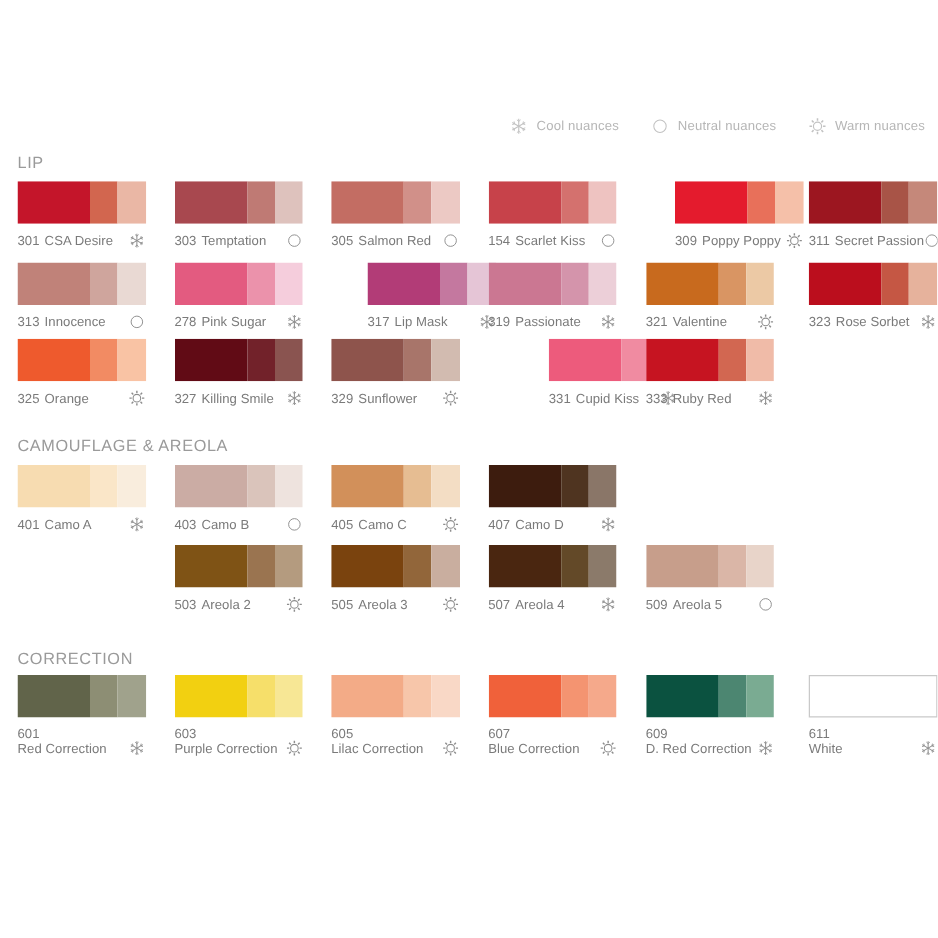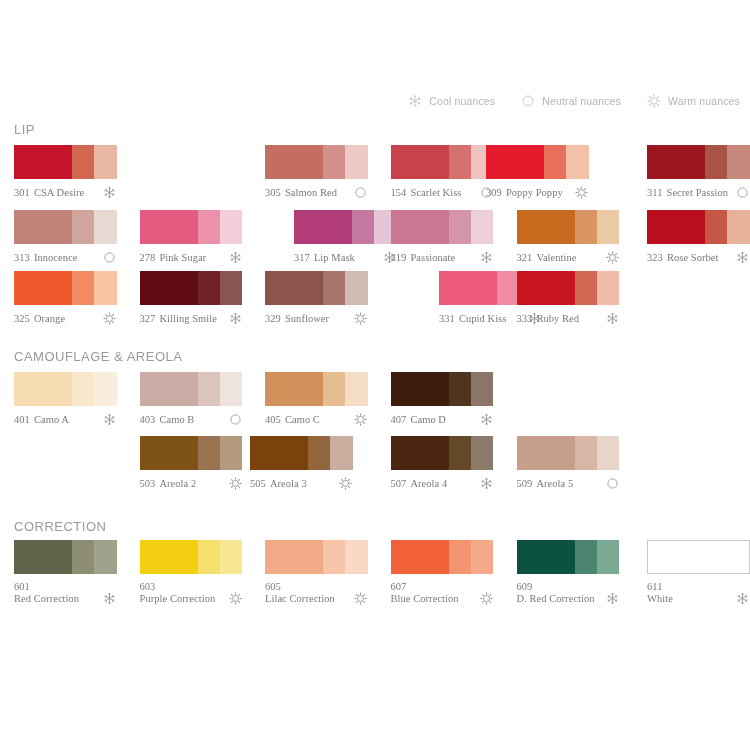--- a/index.html
+++ b/index.html
@@ -88,21 +88,20 @@
     box-sizing: border-box;
     background: #ffffff;
   }
 
   .swatch-caption {
     display: flex;
     align-items: flex-end;
     justify-content: space-between;
     margin-top: 7px;
     width: 103px;
-    font-family: Liberation Serif, serif;
   }
   .swatch-label {
     font-size: 10.5px;
     color: #7a7a7a;
     line-height: 12px;
     white-space: nowrap;
     letter-spacing: .05px;
   }
   .swatch-code { display: block; }
   .swatch-name { display: block; }
@@ -196,20 +195,38 @@
                 <line x1="12" y1="12" x2="3.17" y2="17.10" stroke="#8d8d8d" stroke-width="1.5"></line>
                 <line x1="6.28" y1="15.30" x2="5.62" y2="18.63" stroke="#8d8d8d" stroke-width="1.3"></line>
                 <line x1="6.28" y1="15.30" x2="3.06" y2="14.21" stroke="#8d8d8d" stroke-width="1.3"></line>
                 <line x1="12" y1="12" x2="3.17" y2="6.90" stroke="#8d8d8d" stroke-width="1.5"></line>
                 <line x1="6.28" y1="8.70" x2="3.06" y2="9.79" stroke="#8d8d8d" stroke-width="1.3"></line>
                 <line x1="6.28" y1="8.70" x2="5.62" y2="5.37" stroke="#8d8d8d" stroke-width="1.3"></line>
               </svg>
             </span>
           </div>
         </div>
+        <div class="swatch-cell" style="left: 139.5px;">
+          <div class="swatch-bars">
+            <div class="bar-main" style="background: rgb(168, 72, 79);"></div>
+            <div class="bar-mid" style="background: rgb(191, 122, 116);"></div>
+            <div class="bar-light" style="background: rgb(222, 194, 189);"></div>
+          </div>
+          <div class="swatch-caption caption-oneline">
+            <div class="swatch-label">
+              <span class="swatch-code">303</span>
+              <span class="swatch-name">Temptation</span>
+            </div>
+            <span class="nuance-icon">
+              <svg width="13" height="13" viewBox="0 0 24 24">
+                <circle cx="12" cy="12" r="8.5" fill="none" stroke="#8d8d8d" stroke-width="1.4"></circle>
+              </svg>
+            </span>
+          </div>
+        </div>
         <div class="swatch-cell" style="left: 265px;">
           <div class="swatch-bars">
             <div class="bar-main" style="background: rgb(195, 109, 99);"></div>
             <div class="bar-mid" style="background: rgb(209, 144, 137);"></div>
             <div class="bar-light" style="background: rgb(236, 201, 196);"></div>
           </div>
           <div class="swatch-caption caption-oneline">
             <div class="swatch-label">
               <span class="swatch-code">305</span>
               <span class="swatch-name">Salmon Red</span>
@@ -232,21 +249,21 @@
               <span class="swatch-code">154</span>
               <span class="swatch-name">Scarlet Kiss</span>
             </div>
             <span class="nuance-icon">
               <svg width="13" height="13" viewBox="0 0 24 24">
                 <circle cx="12" cy="12" r="8.5" fill="none" stroke="#8d8d8d" stroke-width="1.4"></circle>
               </svg>
             </span>
           </div>
         </div>
-        <div class="swatch-cell" style="left: 486px;">
+        <div class="swatch-cell" style="left: 540px;">
           <div class="swatch-bars">
             <div class="bar-main" style="background: rgb(228, 27, 45);"></div>
             <div class="bar-mid" style="background: rgb(232, 112, 90);"></div>
             <div class="bar-light" style="background: rgb(245, 192, 169);"></div>
           </div>
           <div class="swatch-caption caption-oneline">
             <div class="swatch-label">
               <span class="swatch-code">309</span>
               <span class="swatch-name">Poppy Poppy</span>
             </div>
@@ -768,21 +785,21 @@
                 <line x1="19.60" y1="12.00" x2="23.00" y2="12.00" stroke="#8d8d8d" stroke-width="2.1" stroke-linecap="butt"></line>
                 <line x1="17.37" y1="17.37" x2="19.78" y2="19.78" stroke="#8d8d8d" stroke-width="2.1" stroke-linecap="butt"></line>
                 <line x1="12.00" y1="19.60" x2="12.00" y2="23.00" stroke="#8d8d8d" stroke-width="2.1" stroke-linecap="butt"></line>
                 <line x1="6.63" y1="17.37" x2="4.22" y2="19.78" stroke="#8d8d8d" stroke-width="2.1" stroke-linecap="butt"></line>
                 <line x1="4.40" y1="12.00" x2="1.00" y2="12.00" stroke="#8d8d8d" stroke-width="2.1" stroke-linecap="butt"></line>
                 <line x1="6.63" y1="6.63" x2="4.22" y2="4.22" stroke="#8d8d8d" stroke-width="2.1" stroke-linecap="butt"></line>
               </svg>
             </span>
           </div>
         </div>
-        <div class="swatch-cell" style="left: 250px;">
+        <div class="swatch-cell" style="left: 265px;">
           <div class="swatch-bars">
             <div class="bar-main" style="background: rgb(122, 67, 14);"></div>
             <div class="bar-mid" style="background: rgb(146, 102, 58);"></div>
             <div class="bar-light" style="background: rgb(201, 174, 159);"></div>
           </div>
           <div class="swatch-caption caption-oneline">
             <div class="swatch-label">
               <span class="swatch-code">505</span>
               <span class="swatch-name">Areola 3</span>
             </div>

